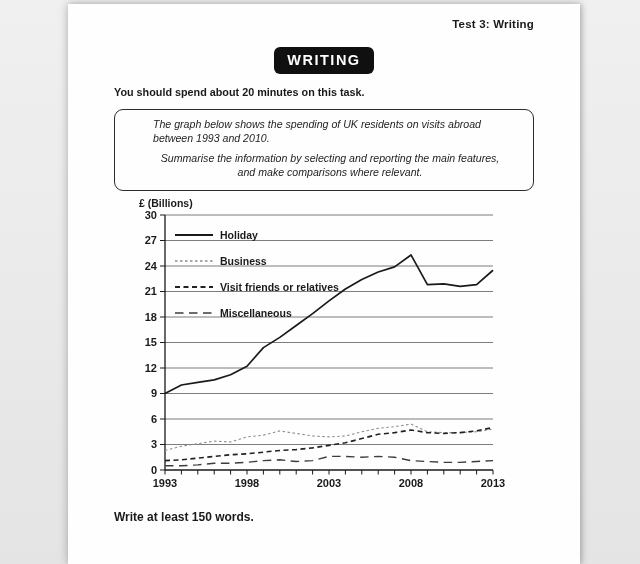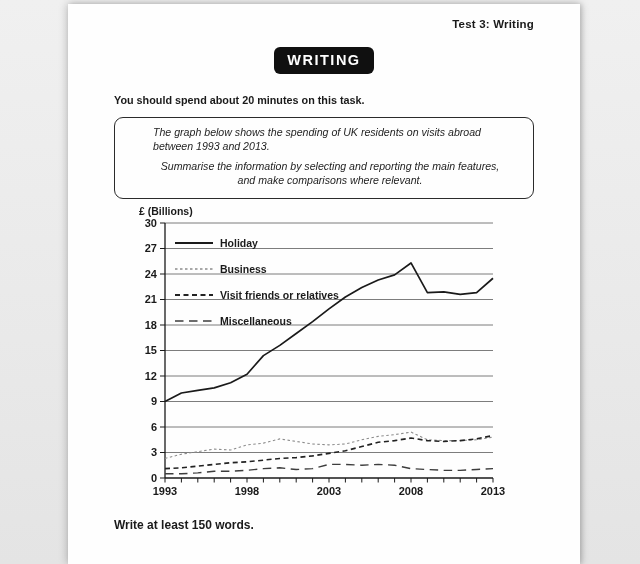--- a/index.html
+++ b/index.html
@@ -19,21 +19,21 @@
   .page-header { padding-top: 14px; text-align: right;
     font-size: 11.5px; font-weight: 700; letter-spacing: 0.2px; }
 
   .banner-row { margin-top: 17px; text-align: center; }
   .banner { display: inline-block; background: #101010; color: #ffffff;
     font-size: 14.5px; font-weight: 700; letter-spacing: 1.5px;
     padding: 5px 13px 6px 13px; border-radius: 6px; }
 
   .task-title { margin: 12px 0 0 0; font-size: 14.5px; font-weight: 700; letter-spacing: 0.2px; }
 
-  .time-note { margin: 20px 0 0 0; font-size: 10.8px; font-weight: 700; }
+  .time-note { margin: 12px 0 0 0; font-size: 10.8px; font-weight: 700; }
 
   .prompt-box { margin-top: 11px; border: 1.3px solid #2b2b2b; border-radius: 9px;
     padding: 8px 26px 10px 38px; }
   .prompt-box p { margin: 0; font-size: 10.6px; font-style: italic; font-weight: 500;
     line-height: 1.32; color: #1d1d1d; }
   .prompt-box p + p { margin-top: 6px; text-align: center; }
 
   .chart-wrap { margin-top: 6px; margin-left: 23px; }
   svg .tick   { font: 700 11px "Liberation Sans", sans-serif; fill: #1a1a1a; }
   svg .legend { font: 700 10.5px "Liberation Sans", sans-serif; fill: #1a1a1a; }
@@ -52,21 +52,21 @@
     </div>
 
     <div class="banner-row">
       <div class="banner">WRITING</div>
     </div>
 
 
     <p class="time-note">You should spend about 20 minutes on this task.</p>
 
     <div class="prompt-box">
-      <p>The graph below shows the spending of UK residents on visits abroad between 1993 and 2013.</p>
+      <p>The graph below shows the spending of UK residents on visits abroad between 1993 and 2010.</p>
       <p>Summarise the information by selecting and reporting the main features, and make comparisons where relevant.</p>
     </div>
 
     <div class="chart-wrap">
       <svg id="chart-svg" width="378" height="294" viewBox="0 0 378 294">
           <text x="2" y="10" class="ax-label">£ (Billions)</text>
           <line x1="28" y1="247.5" x2="356" y2="247.5" stroke="#6e6e6e" stroke-width="0.9"></line>
           <line x1="28" y1="222" x2="356" y2="222" stroke="#6e6e6e" stroke-width="0.9"></line>
           <line x1="28" y1="196.5" x2="356" y2="196.5" stroke="#6e6e6e" stroke-width="0.9"></line>
           <line x1="28" y1="171" x2="356" y2="171" stroke="#6e6e6e" stroke-width="0.9"></line>

